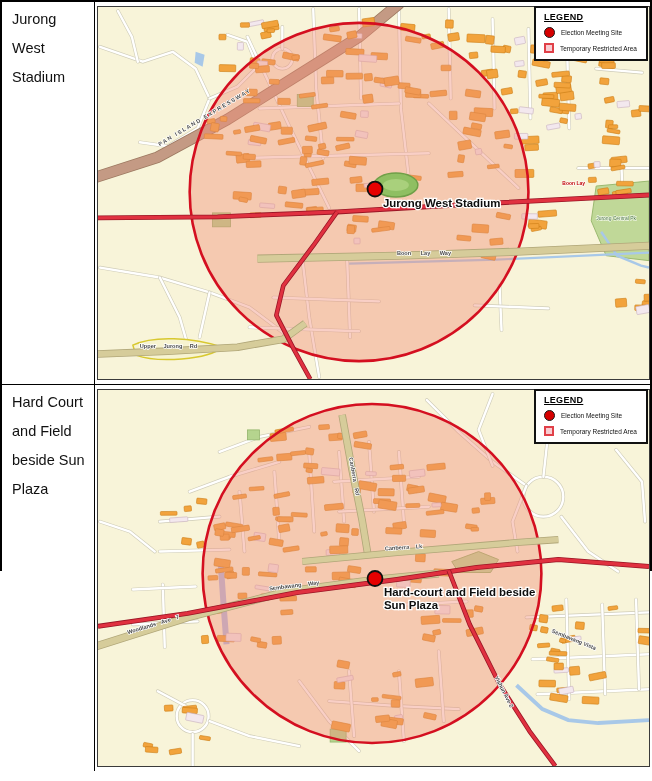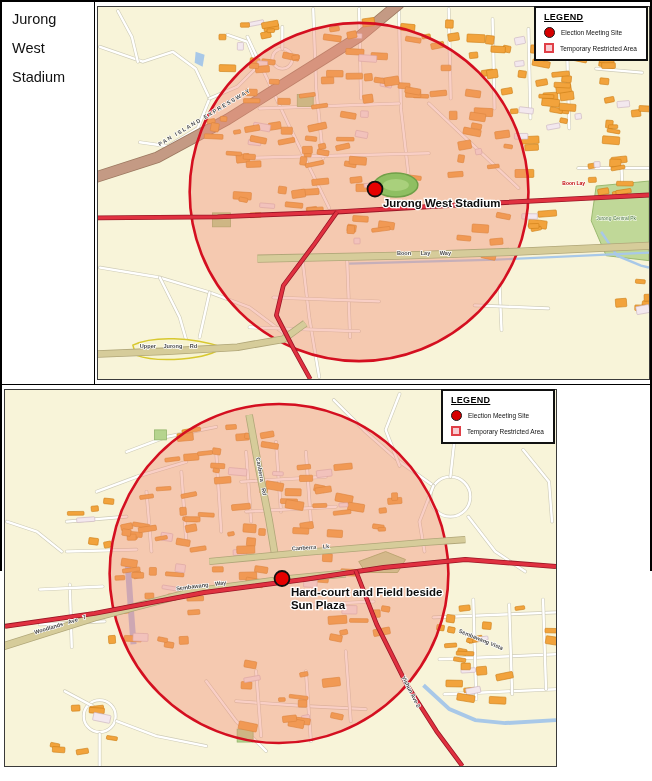--- a/index.html
+++ b/index.html
@@ -330,20 +330,23 @@
           <div class="legend-item">
             <span class="icon-sq"></span>
             <span class="txt">Temporary Restricted Area</span>
           </div>
         </div>
       </div>
     </div>
   </div>
 
   <div class="trow r2">
+    <div class="label-cell">
+      <div>Hard Court and Field beside Sun Plaza</div>
+    </div>
     <div class="map-cell">
       <div class="map-frame">
         <svg id="map2" width="551" height="376" viewBox="0 0 553 377" preserveAspectRatio="none">
           <rect x="0" y="0" width="553" height="377" fill="#f8f4d9"></rect>
           <g id="m2-under">
               <polyline points="330,10 362,42 396,72 430,96" fill="none" stroke="#cfccb8" stroke-width="3.6" stroke-linecap="round" stroke-linejoin="round"></polyline>
               <polyline points="330,10 362,42 396,72 430,96" fill="none" stroke="#ffffff" stroke-width="2.4" stroke-linecap="round" stroke-linejoin="round"></polyline>
               <polyline points="396,4 382,40 396,76" fill="none" stroke="#cfccb8" stroke-width="3.6" stroke-linecap="round" stroke-linejoin="round"></polyline>
               <polyline points="396,4 382,40 396,76" fill="none" stroke="#ffffff" stroke-width="2.4" stroke-linecap="round" stroke-linejoin="round"></polyline>
               <circle cx="447" cy="107" r="20" fill="none" stroke="#cfccb8" stroke-width="3.6"></circle>

